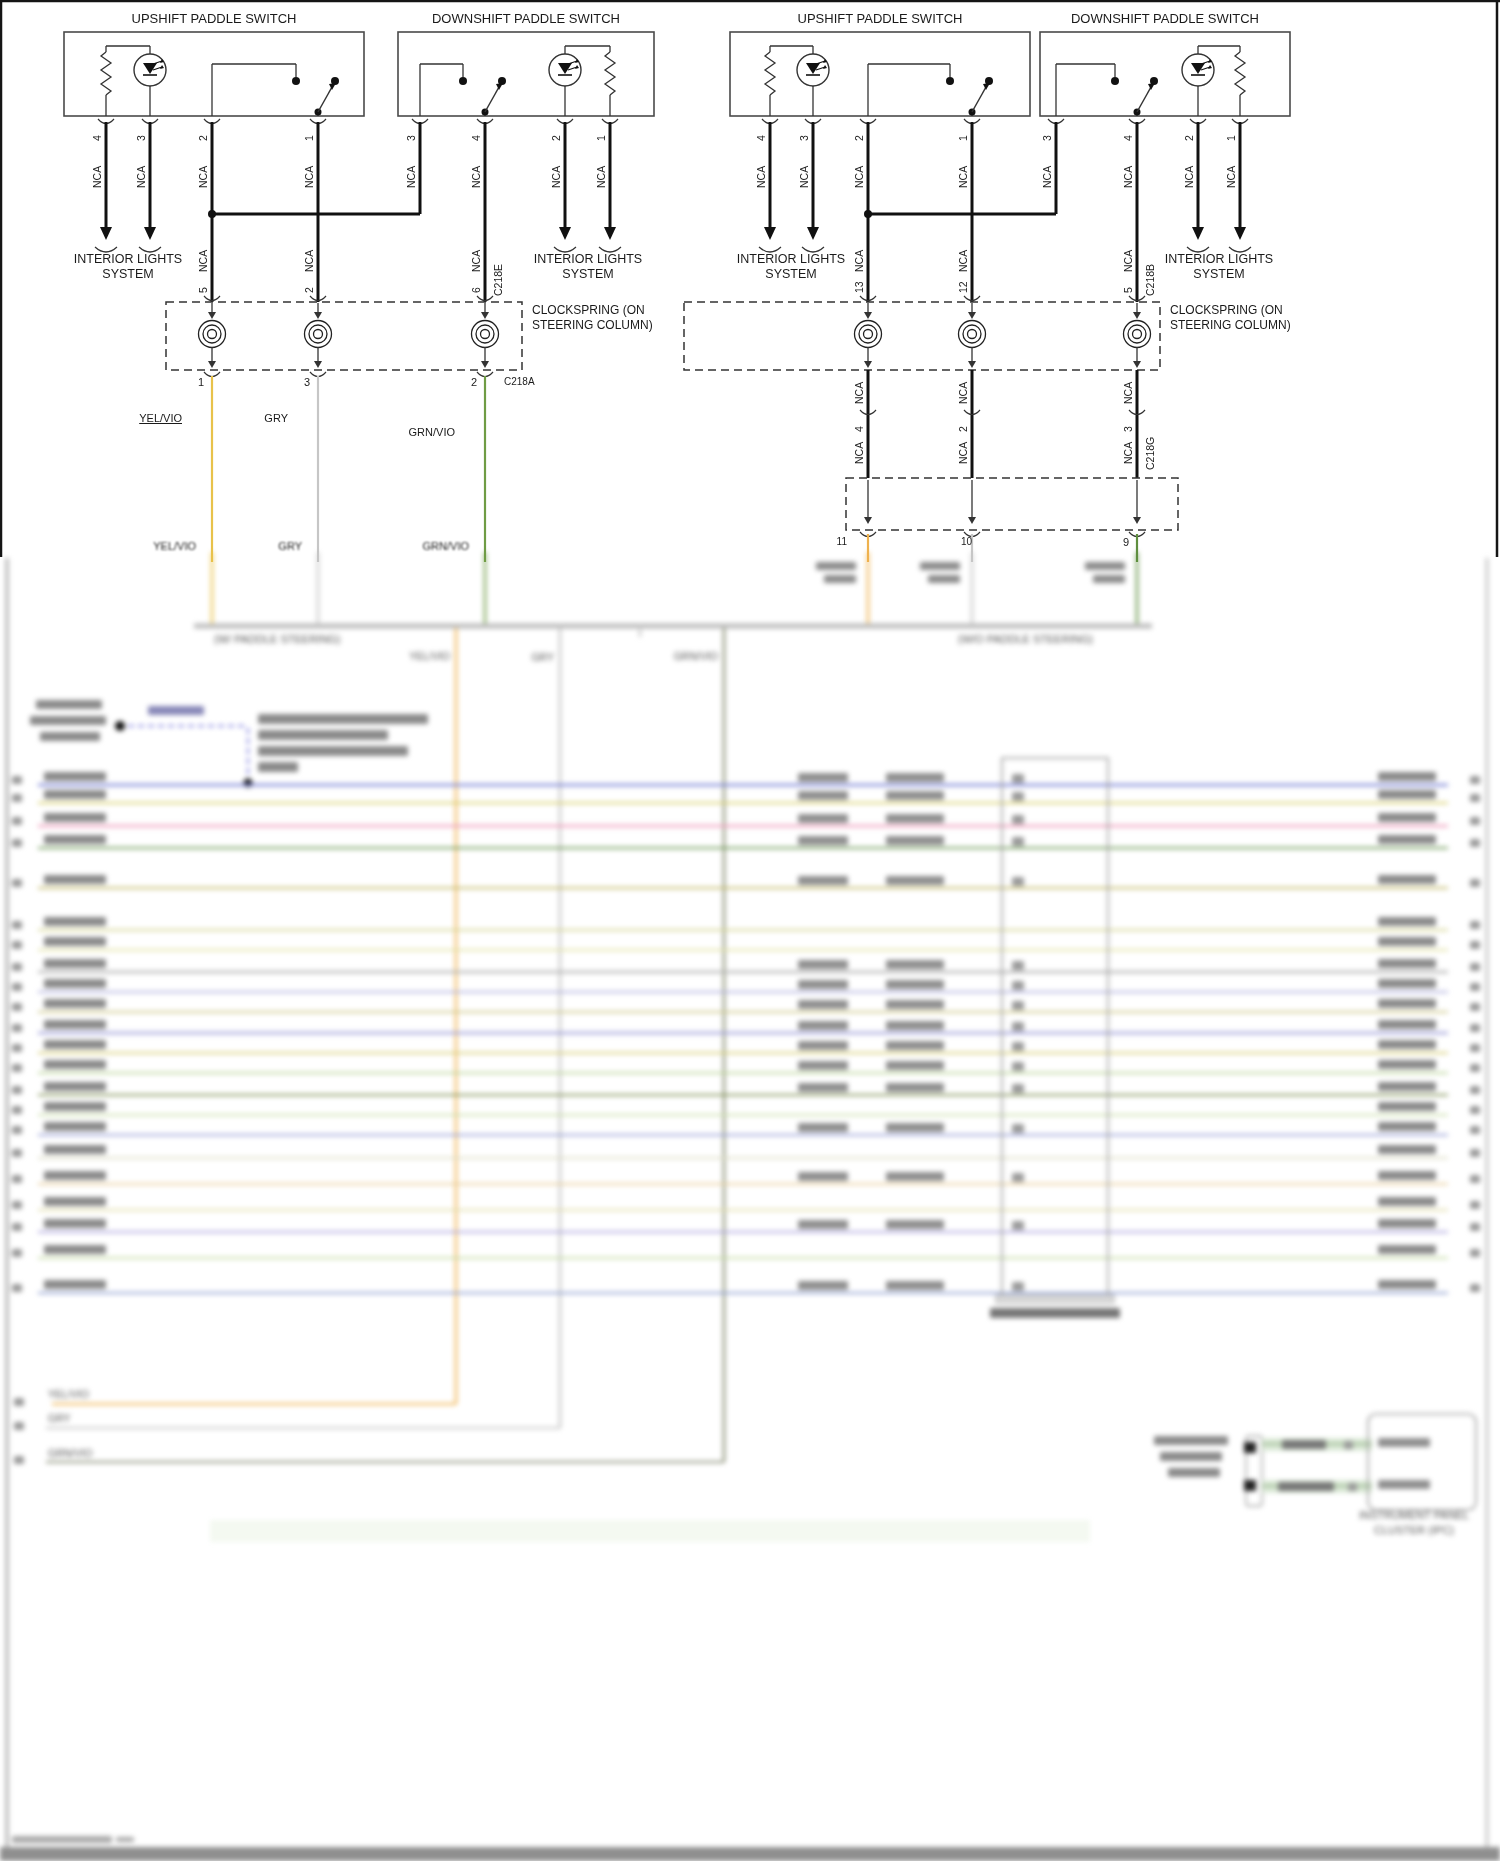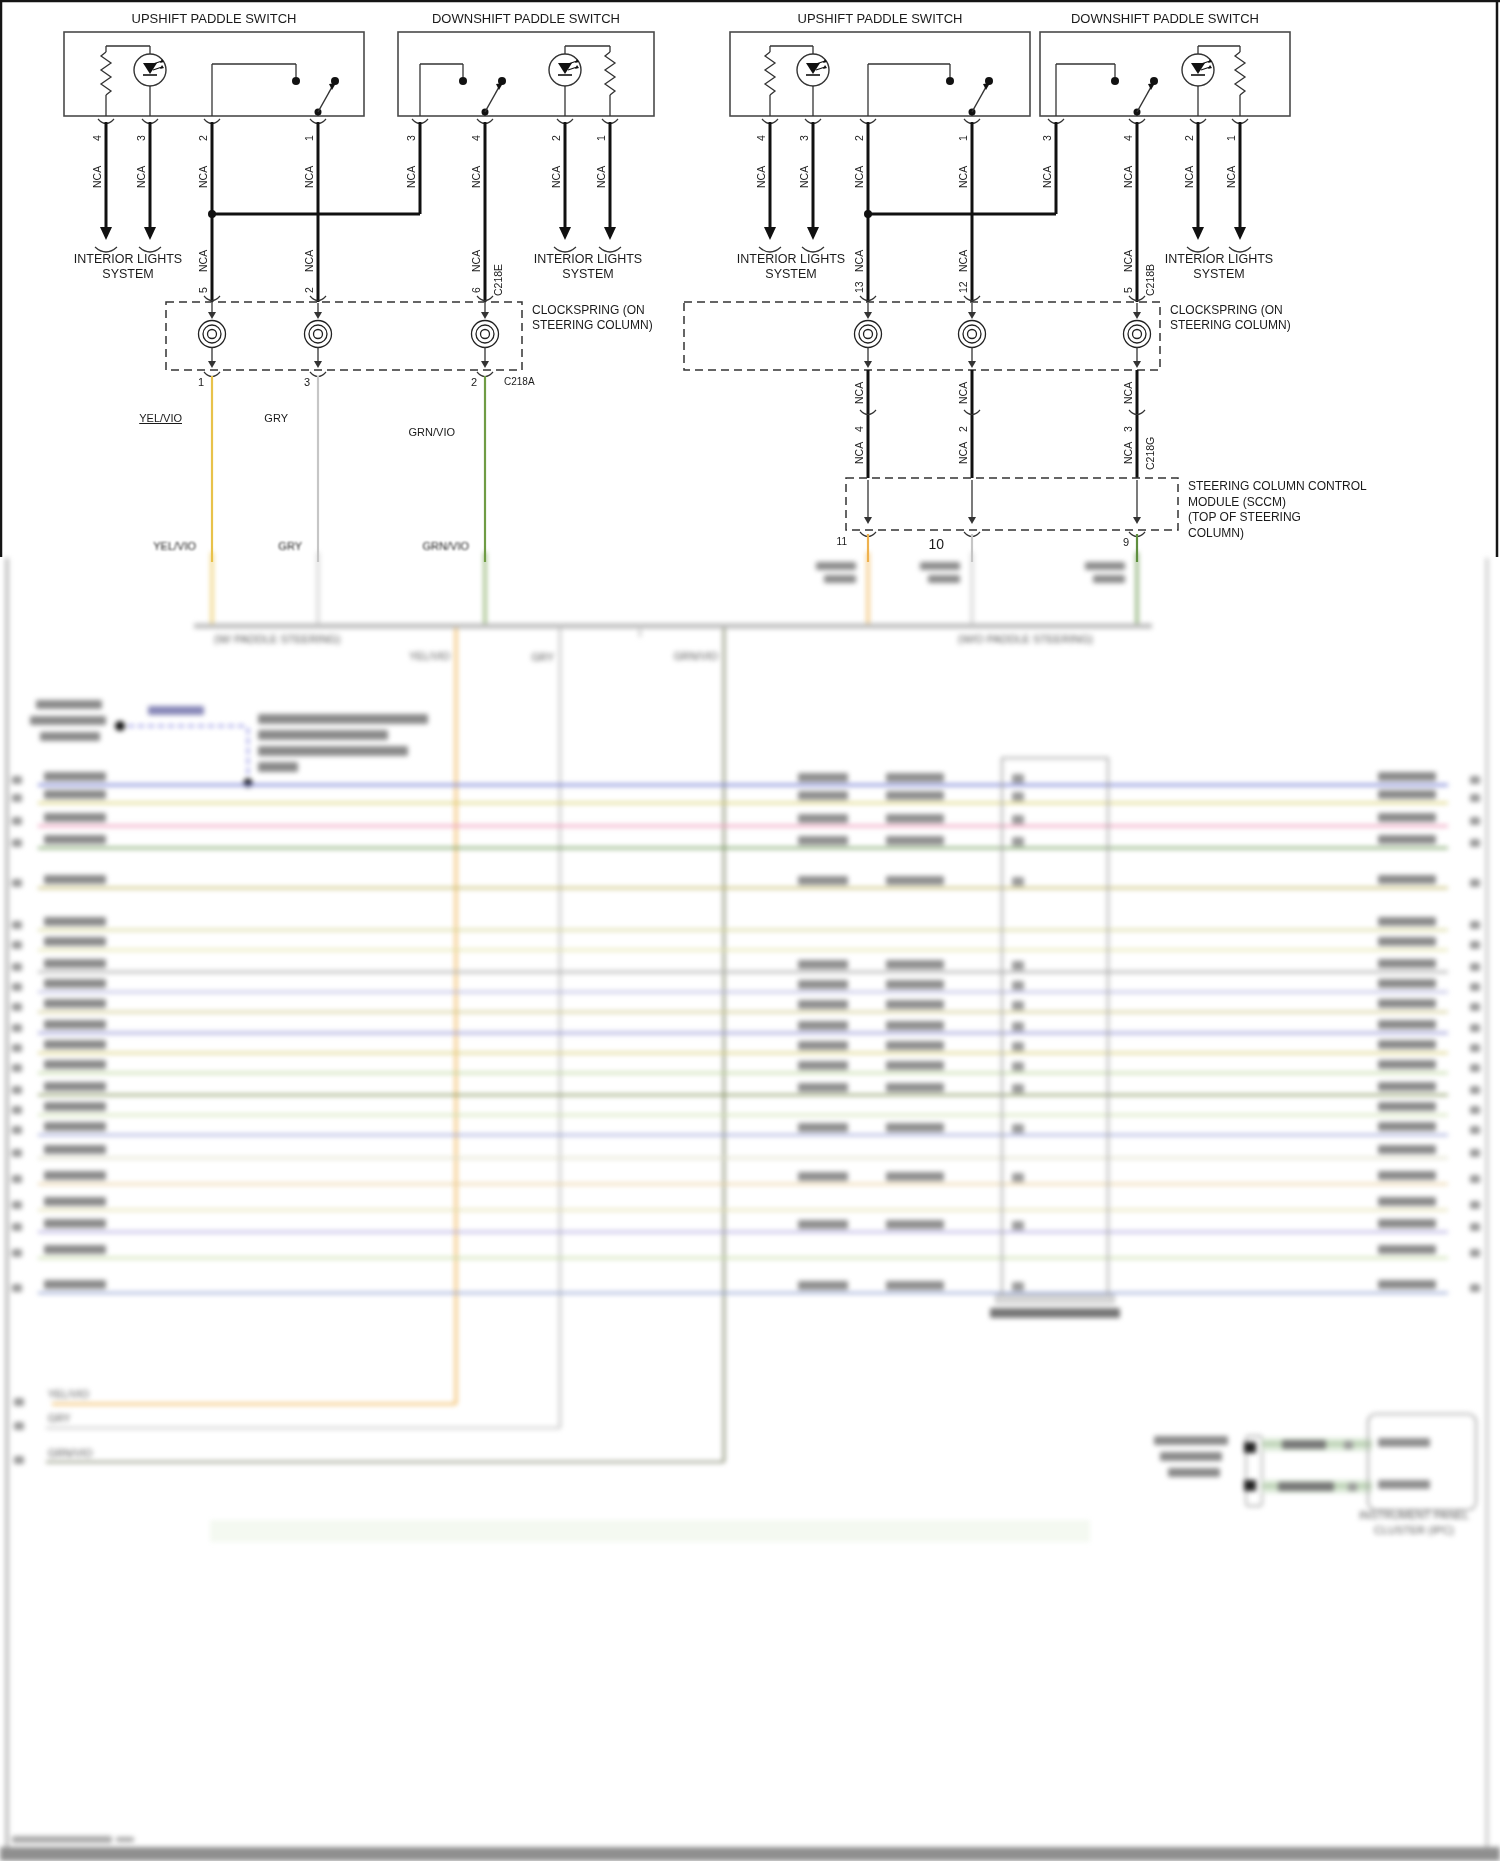--- a/index.html
+++ b/index.html
@@ -509,42 +509,36 @@
 
   <div class="lbl two" style="left:532px;top:303px;width:180px;font-size:12px;">
     <div>CLOCKSPRING (ON</div>
     <div>STEERING COLUMN)</div>
   </div>
   <div class="lbl two" style="left:1170px;top:303px;width:180px;font-size:12px;">
     <div>CLOCKSPRING (ON</div>
     <div>STEERING COLUMN)</div>
   </div>
 
-  <div class="lbl two" style="left:1188px;top:479px;width:200px;font-size:12px;line-height:15.5px;">
-    <div>STEERING COLUMN CONTROL</div>
-    <div>MODULE (SCCM)</div>
-    <div>(TOP OF STEERING</div>
-    <div>COLUMN)</div>
-  </div>
 
   <div class="lbl rot" style="left:492px;top:296px;font-size:10.5px;">C218E</div>
   <div class="lbl" style="left:504px;top:376px;font-size:10px;">C218A</div>
   <div class="lbl rot" style="left:1144px;top:296px;font-size:10.5px;">C218B</div>
   <div class="lbl rot" style="left:1144px;top:470px;font-size:10.5px;">C218G</div>
 
   <div class="lbl r" style="left:72px;top:412px;width:110px;font-size:11px;text-decoration:underline;">YEL/VIO</div>
   <div class="lbl r" style="left:178px;top:412px;width:110px;font-size:11px;">GRY</div>
   <div class="lbl r" style="left:345px;top:412px;width:110px;font-size:11px;margin-top:14px;">GRN/VIO</div>
 
   <div class="lbl r" style="left:86px;top:540px;width:110px;font-size:11px;filter:blur(1.1px);">YEL/VIO</div>
   <div class="lbl r" style="left:192px;top:540px;width:110px;font-size:11px;filter:blur(1.1px);">GRY</div>
   <div class="lbl r" style="left:359px;top:540px;width:110px;font-size:11px;filter:blur(1.1px);">GRN/VIO</div>
 
   <div class="lbl r" style="left:819px;top:536px;width:28px;font-size:10px;">11</div>
-  <div class="lbl r" style="left:916px;top:536px;width:28px;font-size:14px;">10</div>
+  <div class="lbl r" style="left:944px;top:536px;width:28px;font-size:10px;">10</div>
   <div class="lbl r" style="left:1101px;top:536px;width:28px;font-size:11px;">9</div>
 
 <span class="lbl rot" style="left: 91px; top: 141px; font-size: 10.5px;">4</span>
     <span class="lbl rot" style="left: 91px; top: 188px; font-size: 10.5px;">NCA</span>
     <span class="lbl rot" style="left: 135px; top: 141px; font-size: 10.5px;">3</span>
     <span class="lbl rot" style="left: 135px; top: 188px; font-size: 10.5px;">NCA</span>
     <span class="lbl rot" style="left: 197px; top: 141px; font-size: 10.5px;">2</span>
     <span class="lbl rot" style="left: 197px; top: 188px; font-size: 10.5px;">NCA</span>
     <span class="lbl rot" style="left: 303px; top: 141px; font-size: 10.5px;">1</span>
     <span class="lbl rot" style="left: 303px; top: 188px; font-size: 10.5px;">NCA</span>

